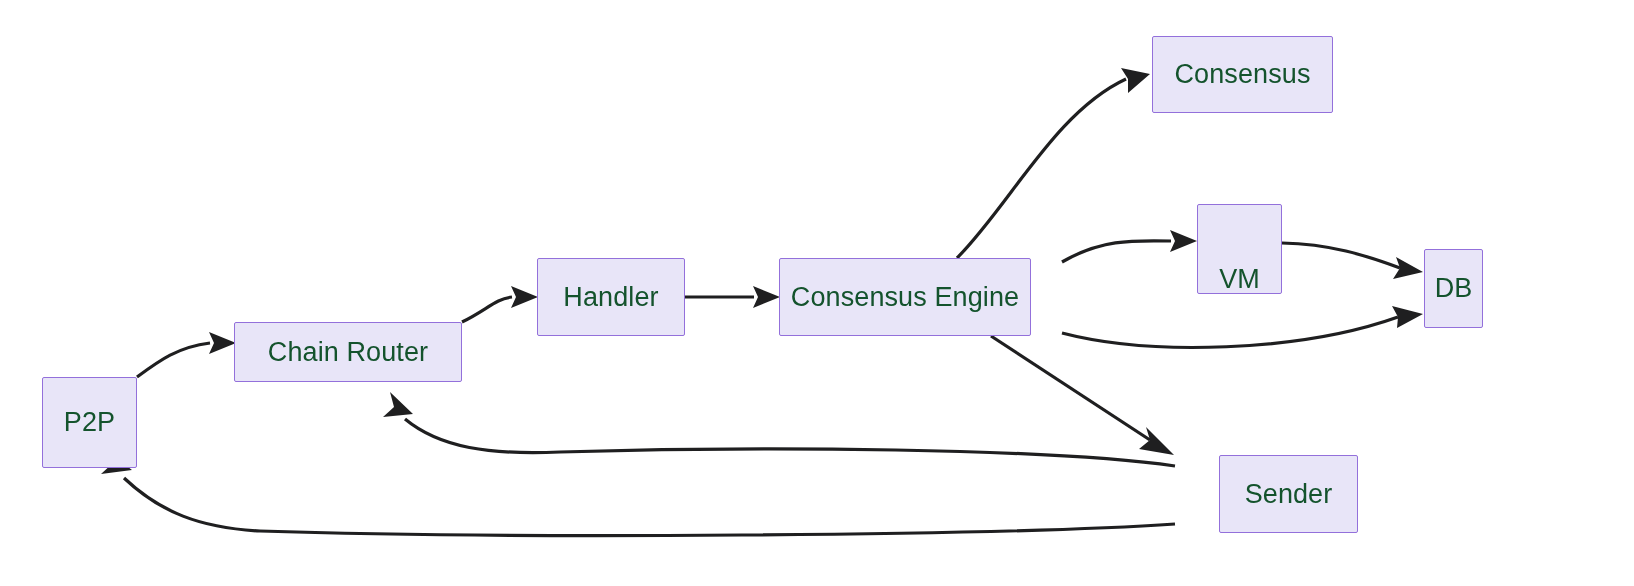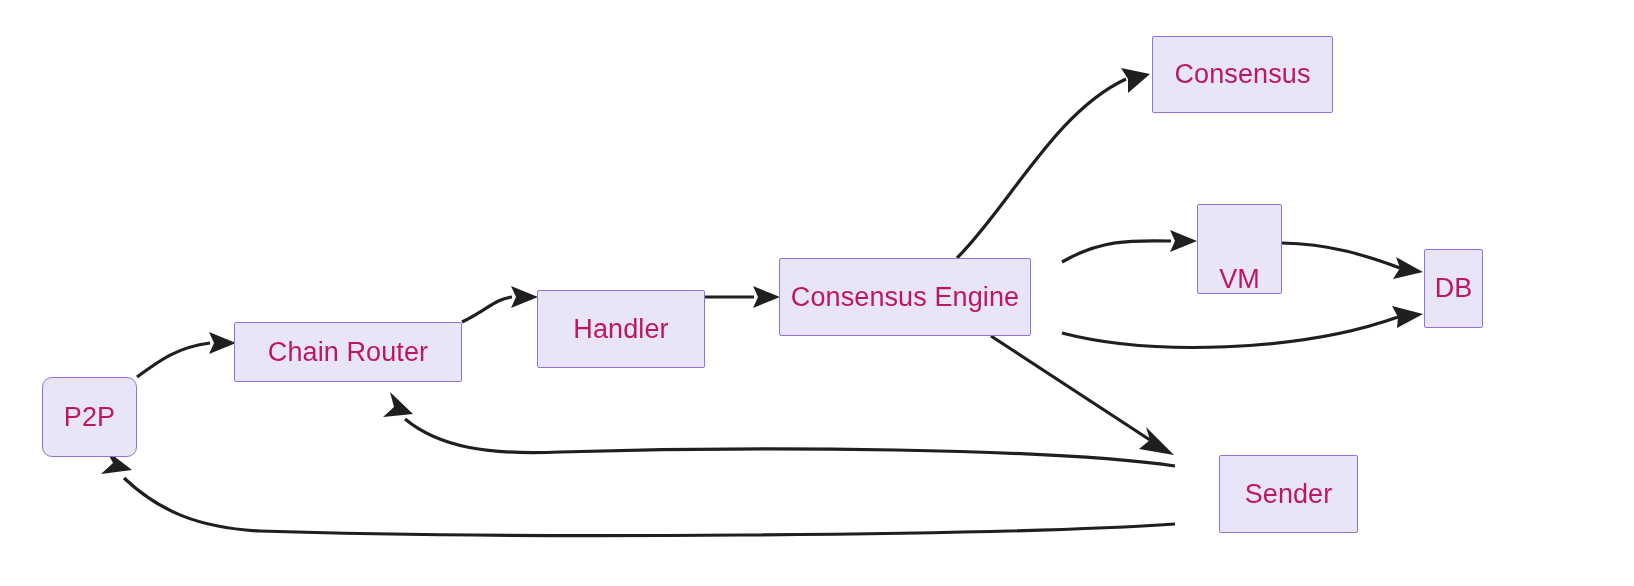--- a/index.html
+++ b/index.html
@@ -27,21 +27,21 @@
   }
   .node {
     position: absolute;
     box-sizing: border-box;
     background: #e8e5f8;
     border: 1.6px solid #9370db;
     border-radius: 2px;
     display: flex;
     align-items: center;
     justify-content: center;
-    color: #be185d;
+    color: #14532d;
     font-size: 27px;
     line-height: 1;
     letter-spacing: 0.1px;
     white-space: nowrap;
   }
   .node-label {
     display: block;
     padding: 0 2px;
   }
   .edge-path {
@@ -107,29 +107,29 @@
       <path class="edge-path" d="M 1175 466 C 1050 448, 760 446, 560 452 C 490 455, 440 448, 405 419"></path>
       <polygon class="arrow-head" points="390,392 413,414 383,417 394,407"></polygon>
     </g>
 
     <g>
       <path class="edge-path" d="M 1175 524 C 1000 536, 500 539, 260 531 C 200 528, 160 512, 124 478"></path>
       <polygon class="arrow-head" points="106,450 132,470 101,474 113,463"></polygon>
     </g>
   </svg>
 
-  <div class="node" style="left:42px; top:377px; width:95px; height:80px;border-radius:10px;">
+  <div class="node" style="left:42px; top:377px; width:95px; height:91px;">
     <span class="node-label">P2P</span>
   </div>
 
   <div class="node" style="left:234px; top:322px; width:228px; height:60px;">
     <span class="node-label">Chain Router</span>
   </div>
 
-  <div class="node" style="left:537px; top:258px; width:168px; height:78px;margin-top:32px;">
+  <div class="node" style="left:537px; top:258px; width:148px; height:78px;">
     <span class="node-label">Handler</span>
   </div>
 
   <div class="node" style="left:779px; top:258px; width:252px; height:78px;text-align:center;">
     <span class="node-label">Consensus Engine</span>
   </div>
 
   <div class="node" style="left:1152px; top:36px; width:181px; height:77px;">
     <span class="node-label">Consensus</span>
   </div>

